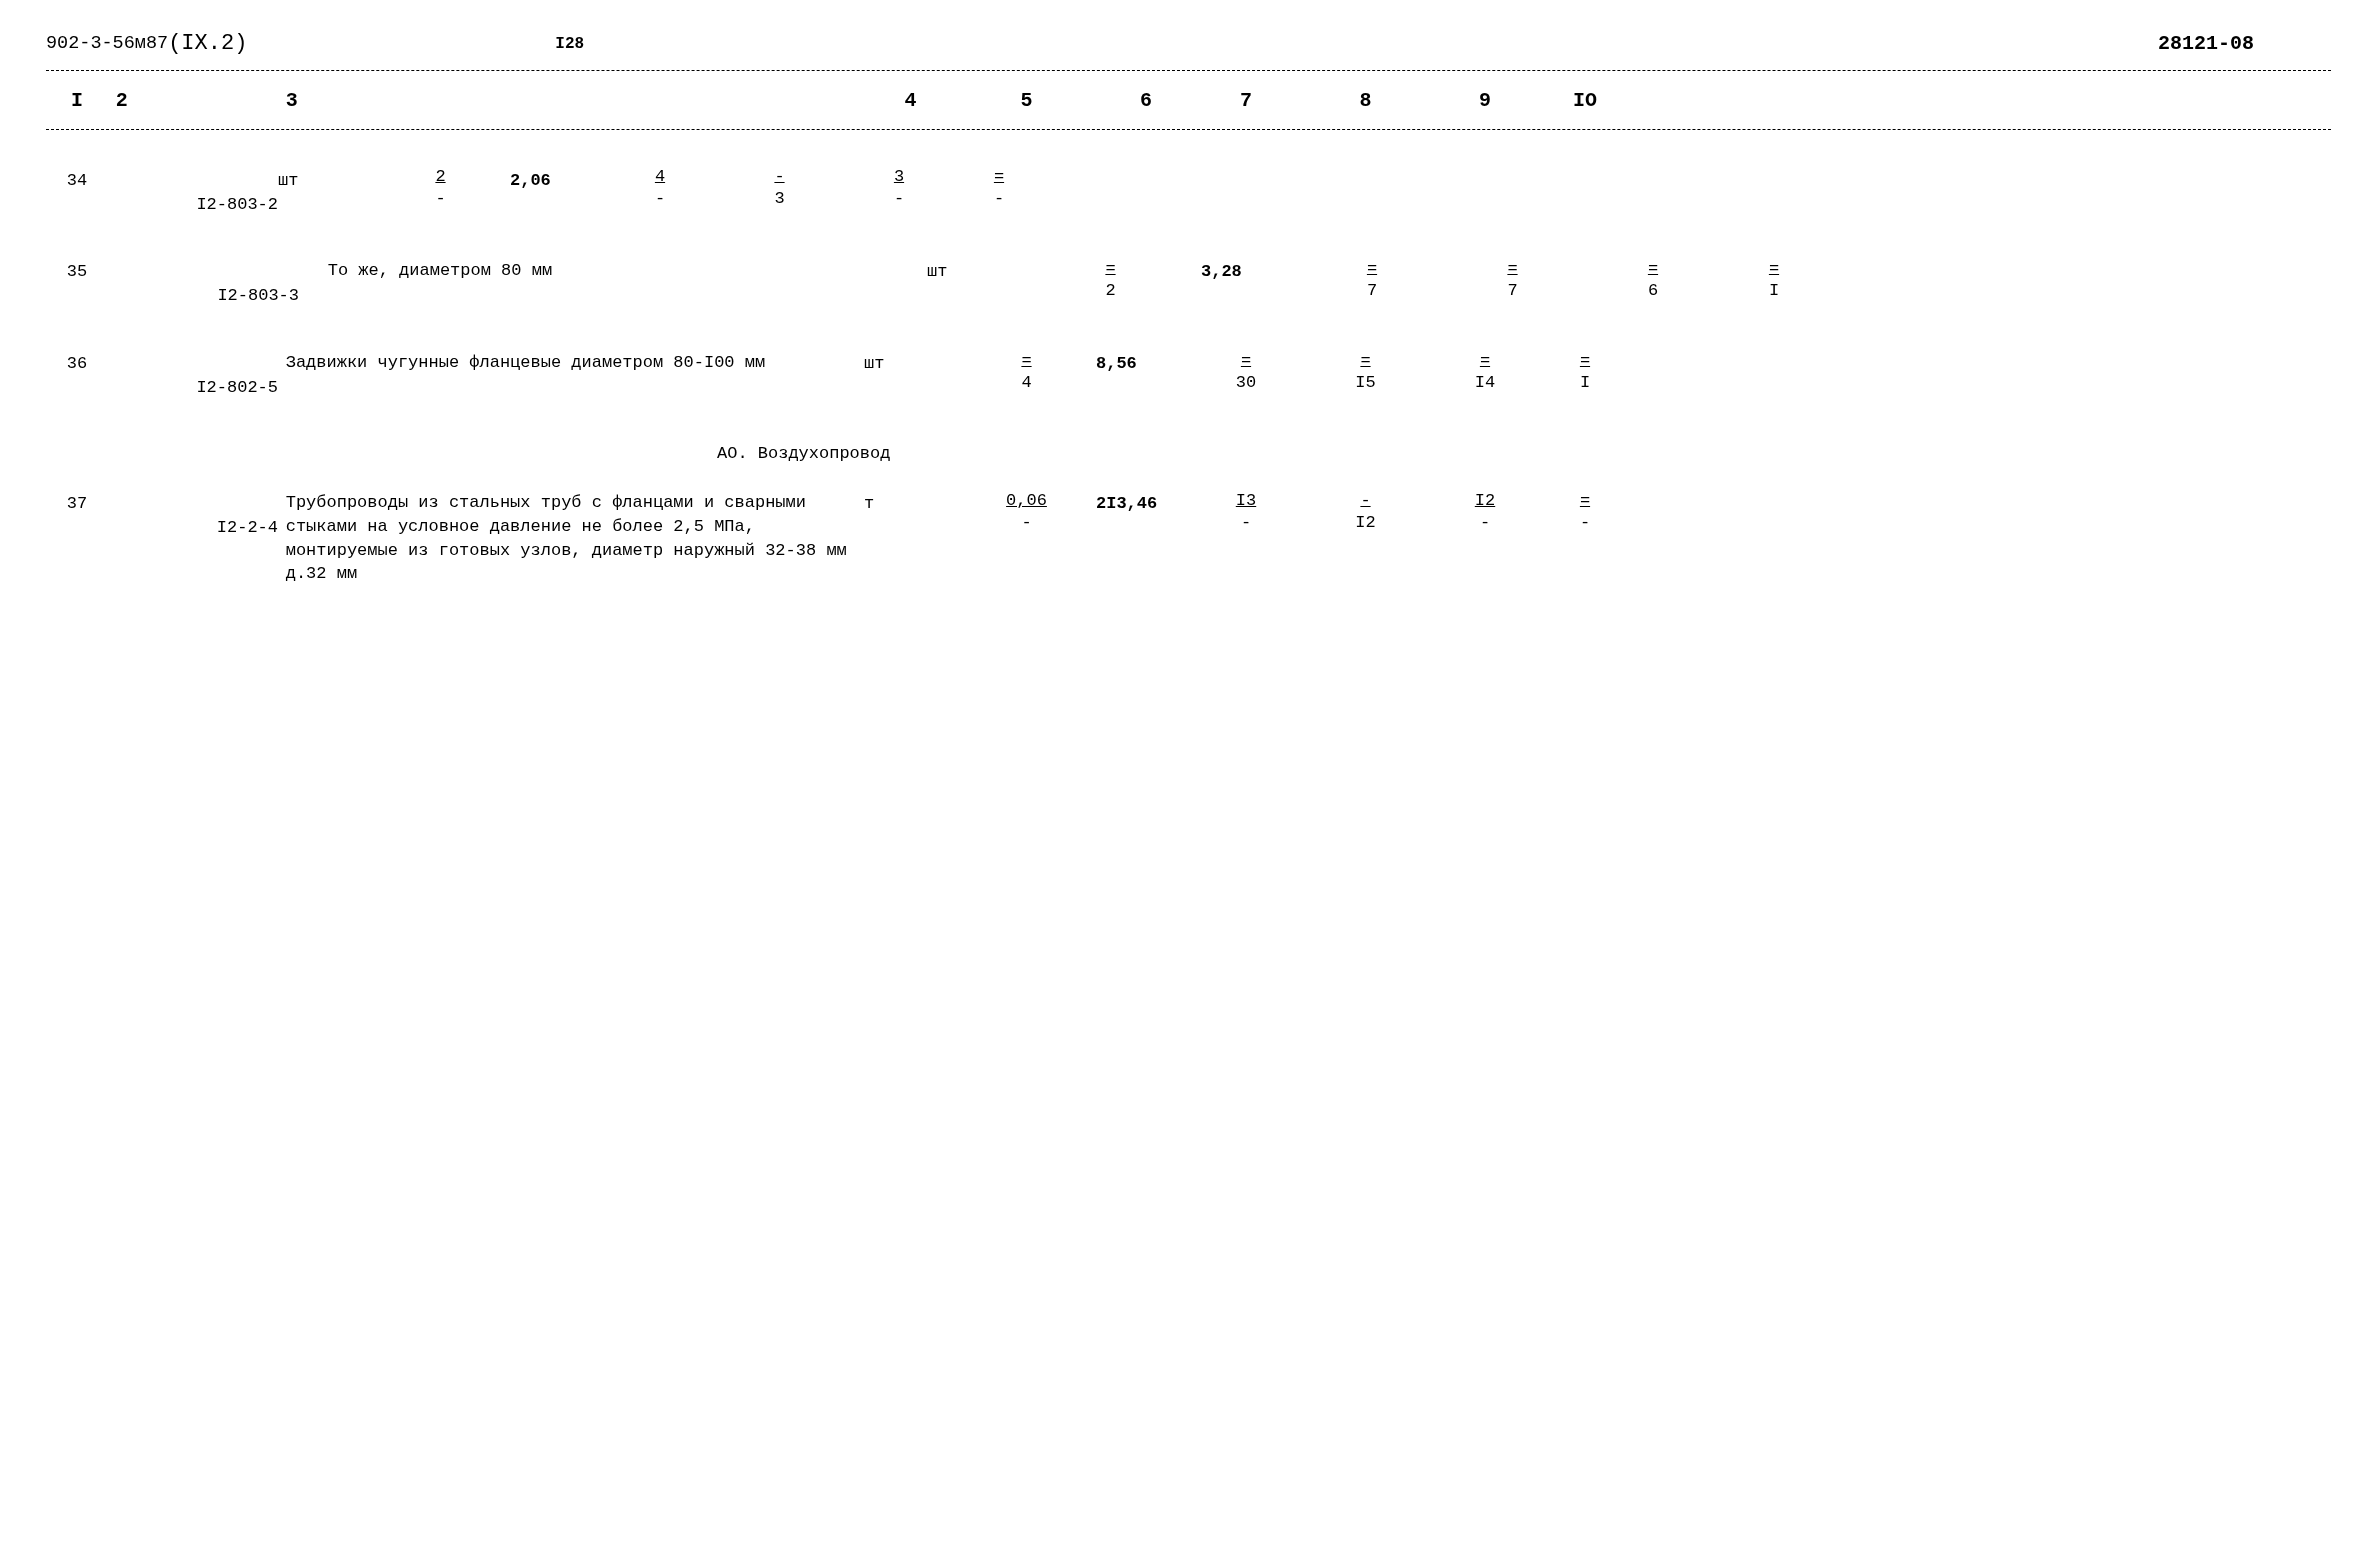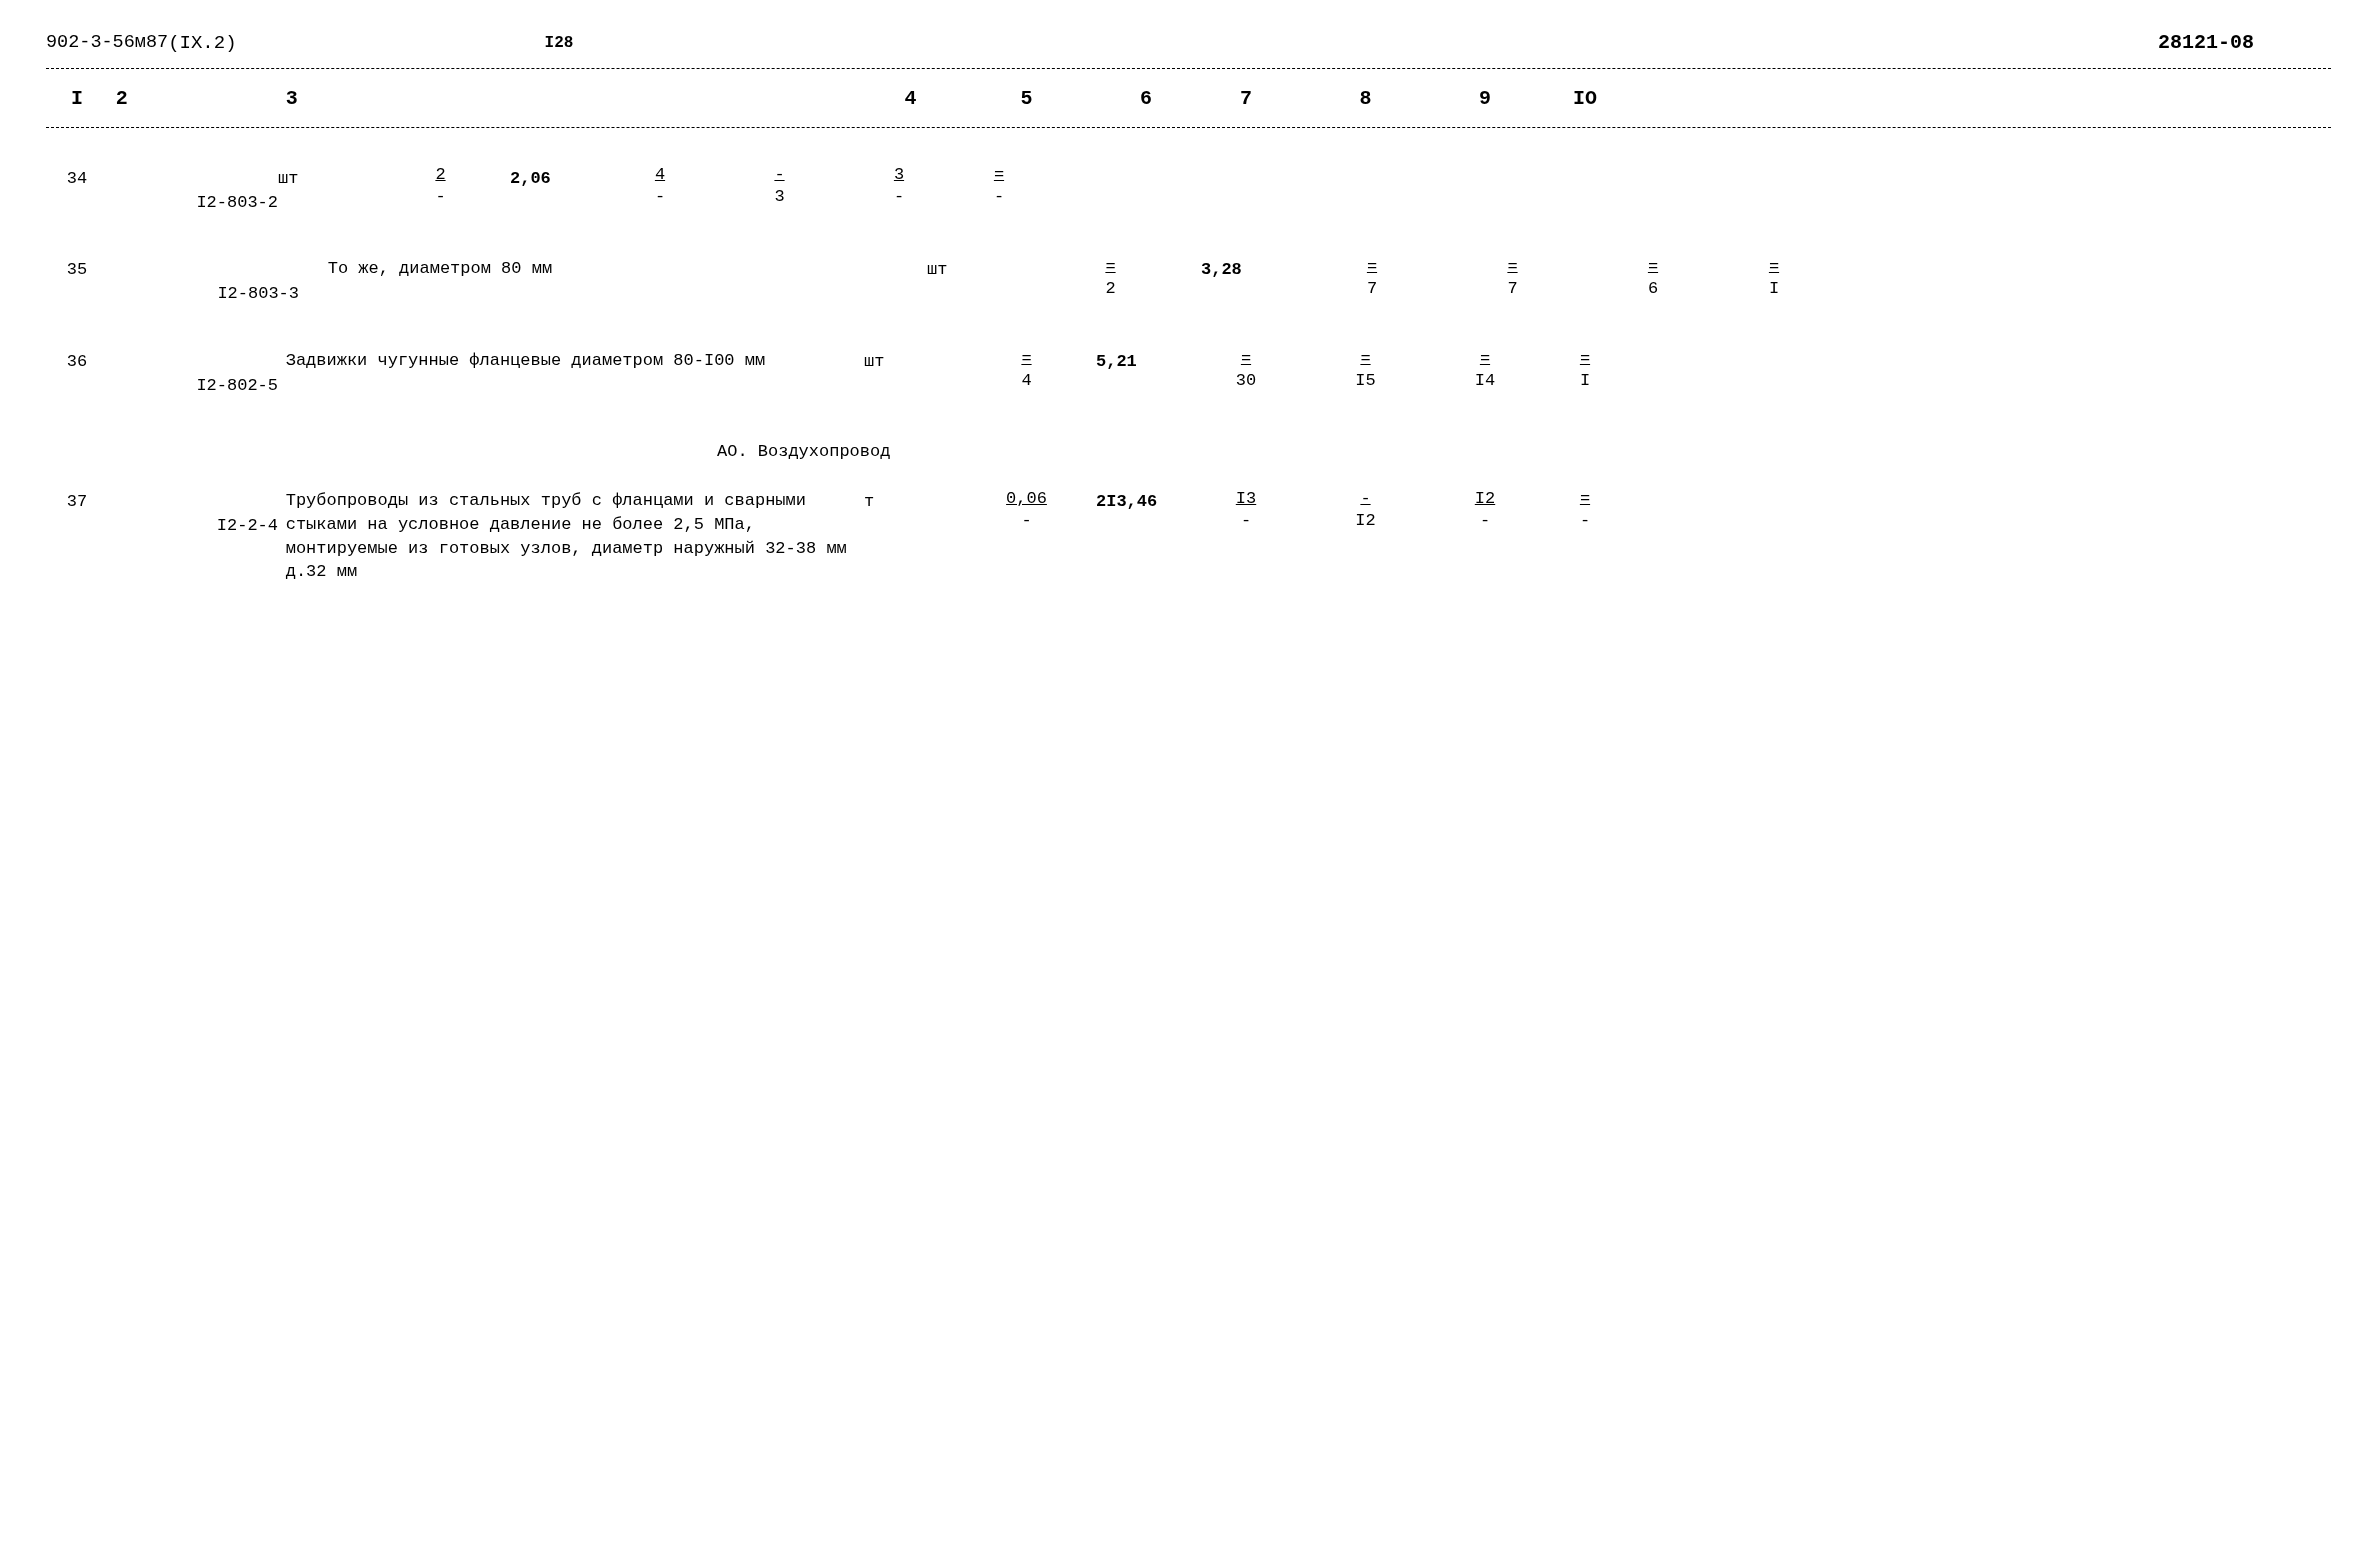--- a/index.html
+++ b/index.html
@@ -25,21 +25,21 @@
       margin-bottom: 5px;
       padding-bottom: 7.7px;
     }
 
     .header-left {
       font-size: 18.5px;
       font-weight: normal;
     }
 
     .header-center-left {
-      font-size: 19px;
+      font-size: 22px;
     }
 
     .header-center {
       font-size: 16px;
       font-weight: bold;
       margin-left: 308px;
     }
 
     .header-right {
       font-size: 20px;
@@ -267,21 +267,21 @@
 
 <div class="data-row" style="margin-top:23px;">
   <div class="row-num">36</div>
   <div class="row-code">I2-802-5</div>
   <div class="row-desc">Задвижки чугунные фланцевые диаметром 80-I00 мм</div>
   <div class="row-unit">шт</div>
   <div class="fraction-cell">
     <span class="top underline-text">=</span>
     <span class="bottom">4</span>
   </div>
-  <div class="plain-cell" style="width:100px;">5,21</div>
+  <div class="plain-cell" style="width:100px;">8,56</div>
   <div class="fraction-cell-sm">
     <span class="top underline-text">=</span>
     <span class="bottom">30</span>
   </div>
   <div class="fraction-cell-lg">
     <span class="top underline-text">=</span>
     <span class="bottom">I5</span>
   </div>
   <div class="fraction-cell-sm">
     <span class="top underline-text">=</span>

